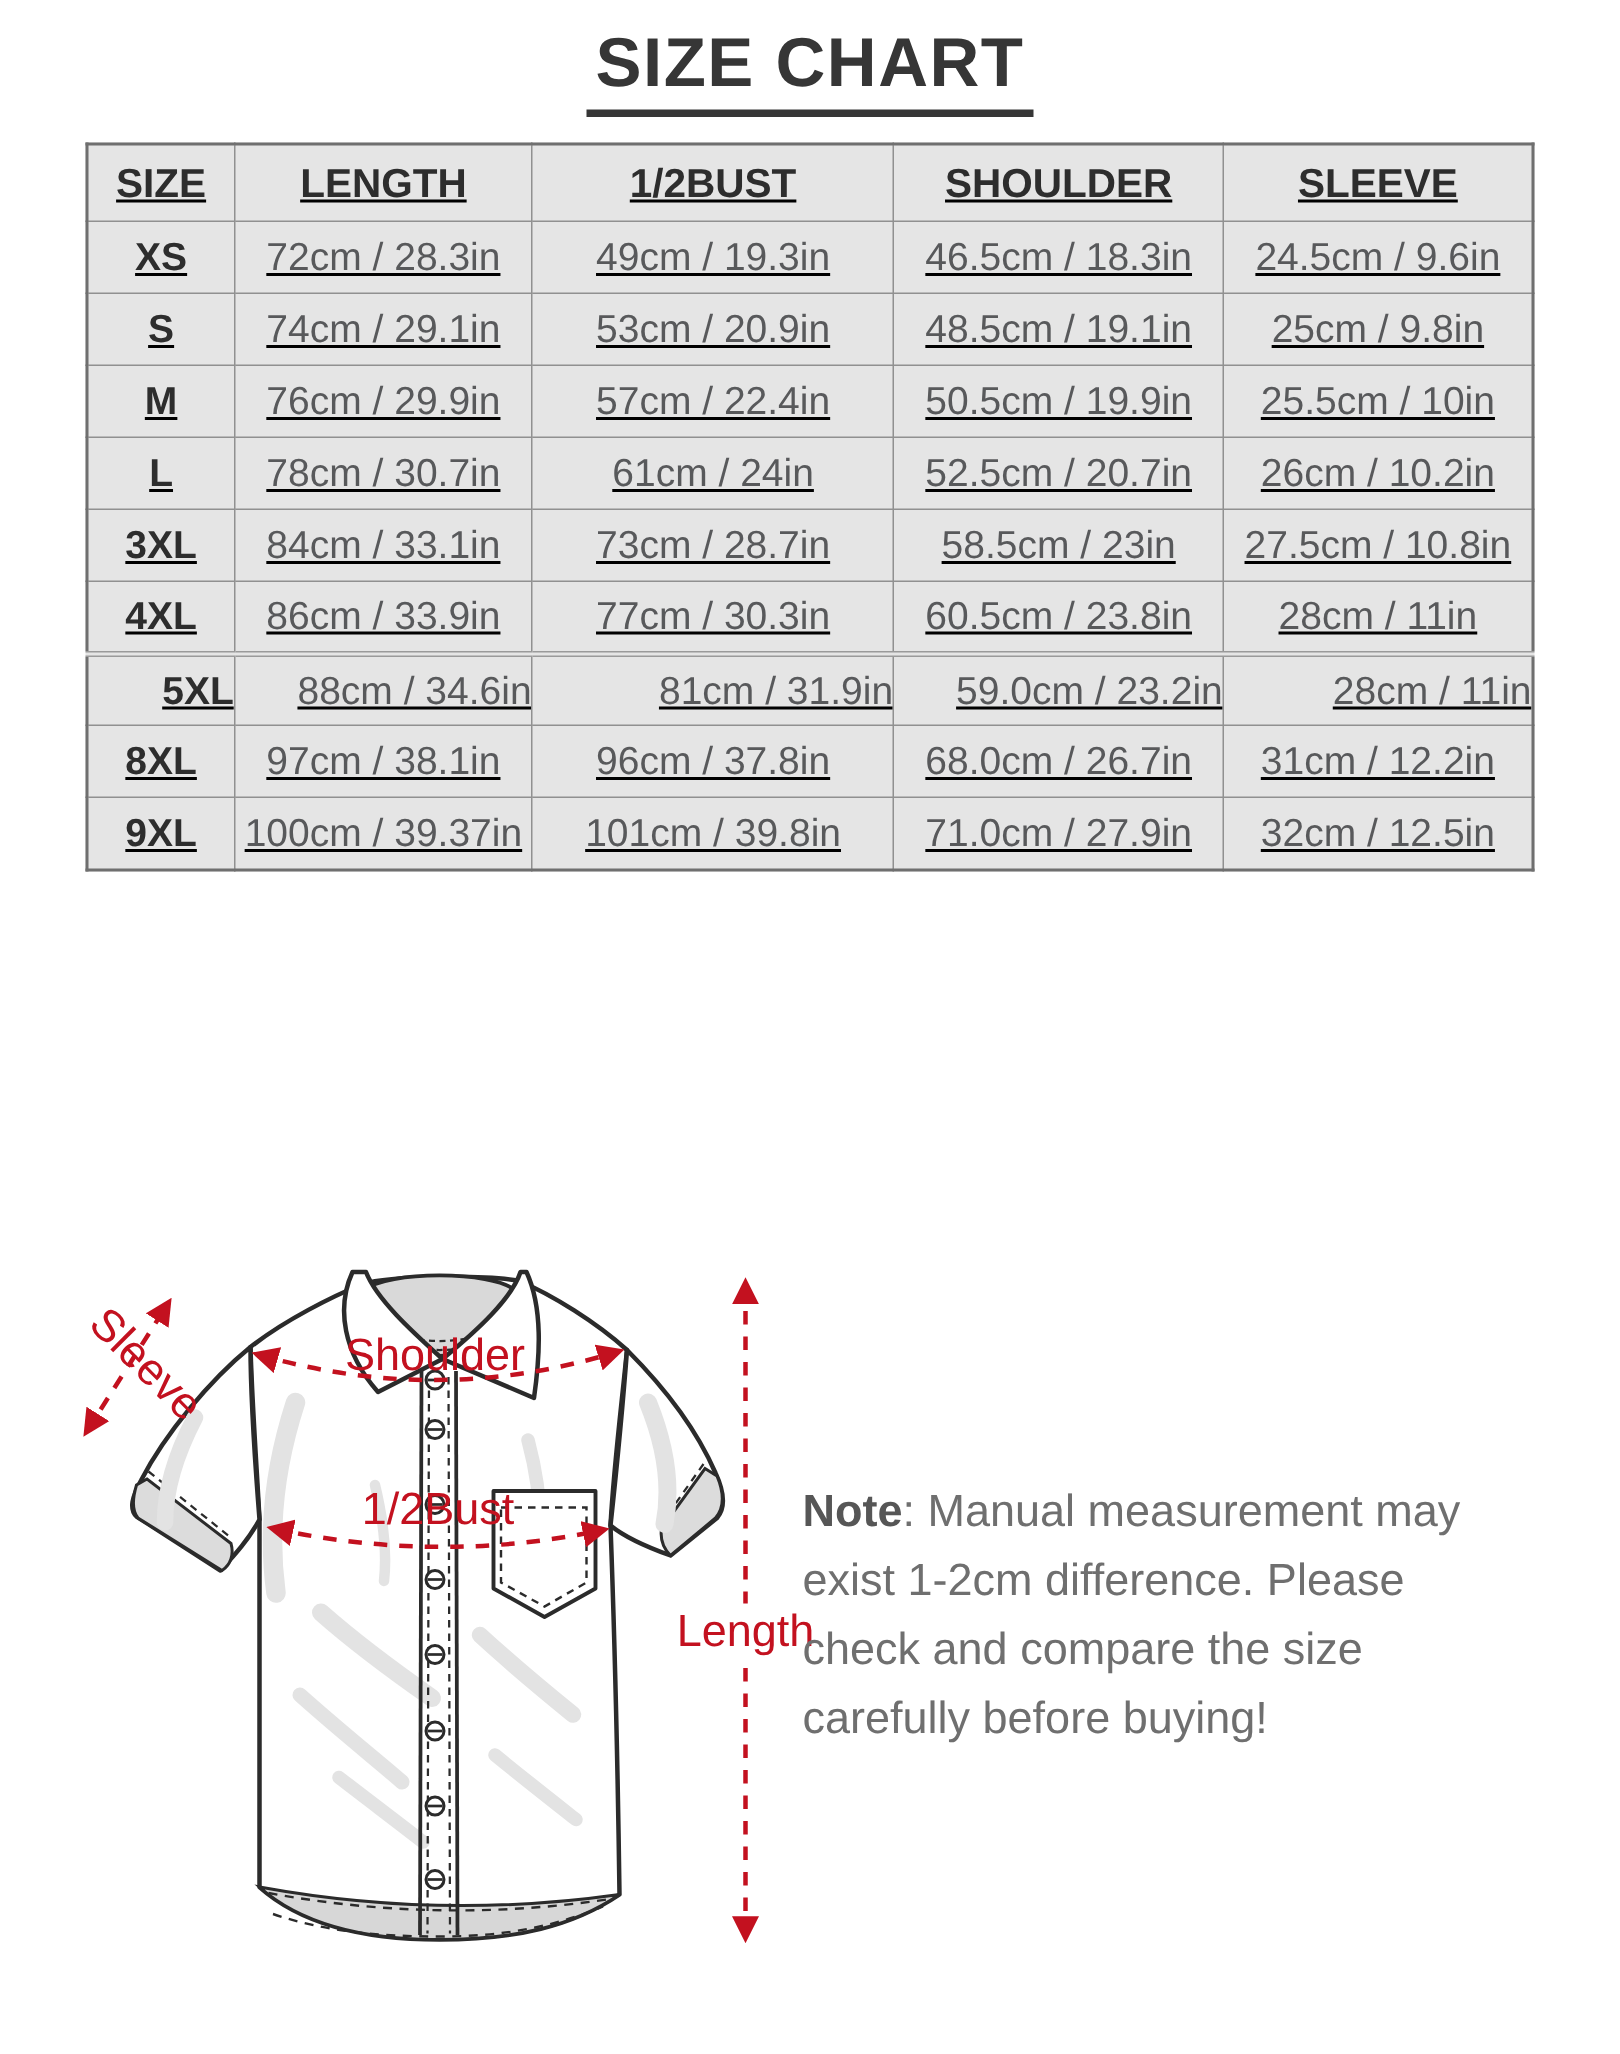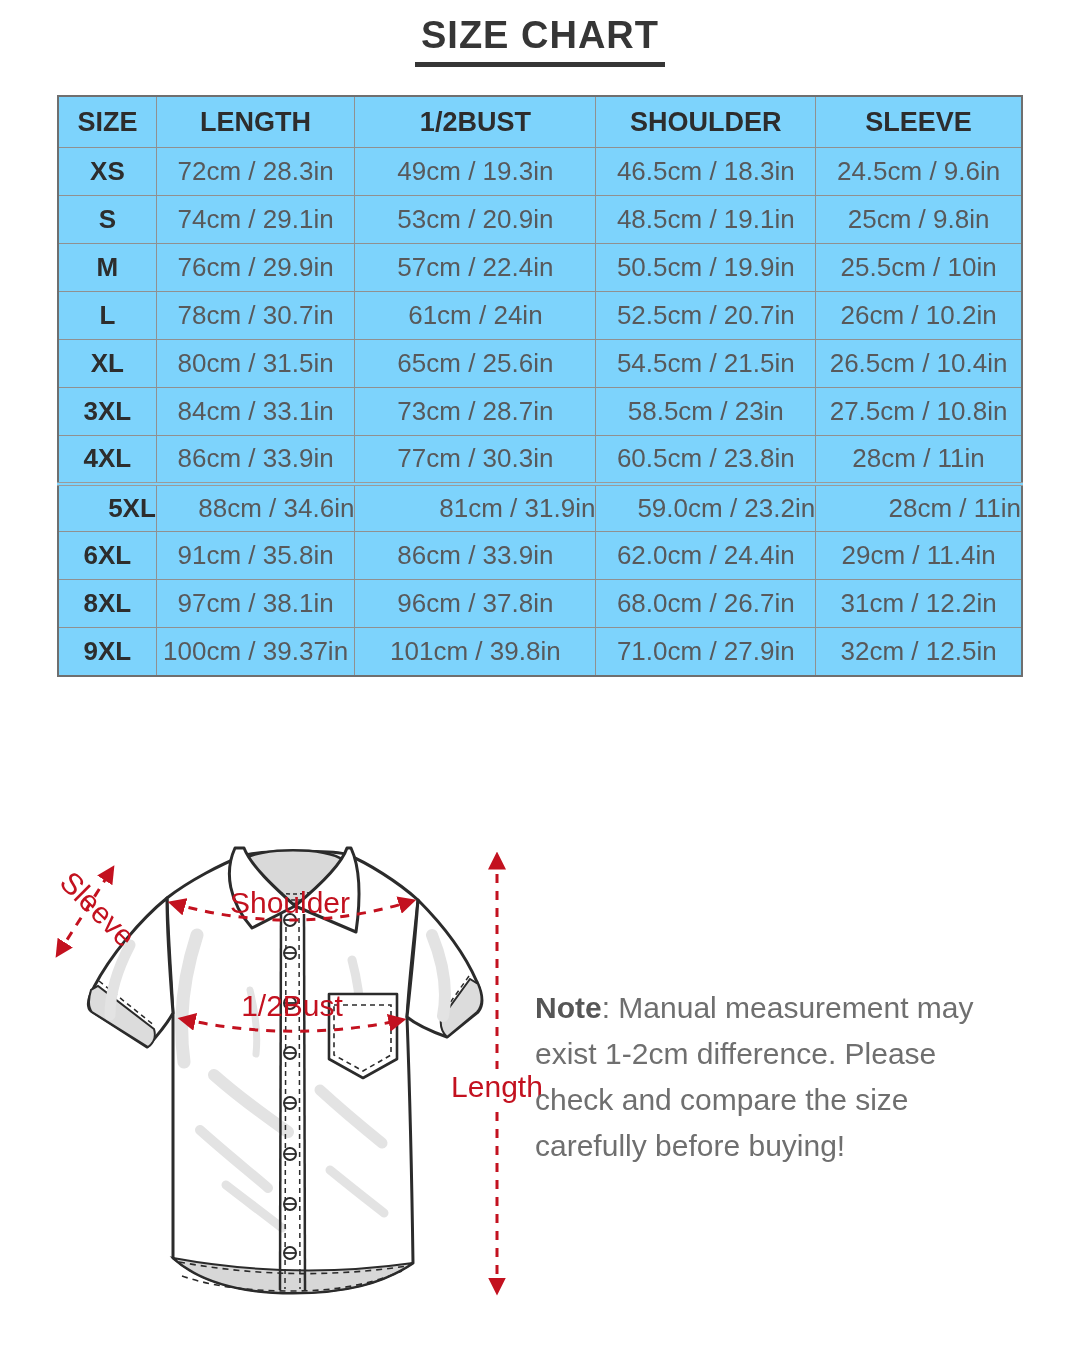--- a/index.html
+++ b/index.html
@@ -3,28 +3,29 @@
 <meta charset="utf-8">
 <style>
   html,body{margin:0;padding:0;background:#ffffff;}
   .page{
     position:relative;width:1080px;height:1369px;background:#ffffff;overflow:hidden;
     font-family:"Liberation Sans", sans-serif;
   }
   
   .title-wrap{position:absolute;top:14px;left:0;width:1080px;text-align:center;}
   .title{
-    display:inline-block;font-size:38px;font-weight:bold;color:#363636;
+    display:inline-block;font-size:46px;font-weight:bold;color:#363636;
     letter-spacing:1px;border-bottom:5px solid #363636;padding:0 6px 5px 6px;
   }
   
   table.size-chart{
     position:absolute;left:57px;top:95px;width:966px;
-    border-collapse:collapse;table-layout:fixed;background:#7dd3fc;
+    border-collapse:collapse;table-layout:fixed;background:#e5e5e5;
     border:2px solid #6f6f6f;
+    text-decoration:underline;
   }
   .size-chart th,.size-chart td{
     border:1px solid #909090;text-align:center;vertical-align:middle;
     padding:0;overflow:hidden;white-space:nowrap;
   }
   .size-chart thead th{height:50px;font-size:27px;font-weight:bold;color:#2d2d2d;}
   .size-chart tbody tr{height:48px;}
   .size-chart tbody th{font-size:26px;font-weight:bold;color:#2d2d2d;}
   .size-chart tbody td{font-size:26px;font-weight:normal;color:#58595b;}
   .size-chart tr.split th,.size-chart tr.split td{border-top:4px double #9a9a9a;text-align:right;}
@@ -88,53 +89,39 @@
           <td>25.5cm / 10in</td>
         </tr>
         <tr>
           <th>L</th>
           <td>78cm / 30.7in</td>
           <td>61cm / 24in</td>
           <td>52.5cm / 20.7in</td>
           <td>26cm / 10.2in</td>
         </tr>
         <tr>
-          <th>XL</th>
-          <td>80cm / 31.5in</td>
-          <td>65cm / 25.6in</td>
-          <td>54.5cm / 21.5in</td>
-          <td>26.5cm / 10.4in</td>
-        </tr>
-        <tr>
           <th>3XL</th>
           <td>84cm / 33.1in</td>
           <td>73cm / 28.7in</td>
           <td>58.5cm / 23in</td>
           <td>27.5cm / 10.8in</td>
         </tr>
         <tr>
           <th>4XL</th>
           <td>86cm / 33.9in</td>
           <td>77cm / 30.3in</td>
           <td>60.5cm / 23.8in</td>
           <td>28cm / 11in</td>
         </tr>
         <tr class="split">
           <th>5XL</th>
           <td>88cm / 34.6in</td>
           <td>81cm / 31.9in</td>
           <td>59.0cm / 23.2in</td>
           <td>28cm / 11in</td>
-        </tr>
-        <tr>
-          <th>6XL</th>
-          <td>91cm / 35.8in</td>
-          <td>86cm / 33.9in</td>
-          <td>62.0cm / 24.4in</td>
-          <td>29cm / 11.4in</td>
         </tr>
         <tr>
           <th>8XL</th>
           <td>97cm / 38.1in</td>
           <td>96cm / 37.8in</td>
           <td>68.0cm / 26.7in</td>
           <td>31cm / 12.2in</td>
         </tr>
         <tr>
           <th>9XL</th>

